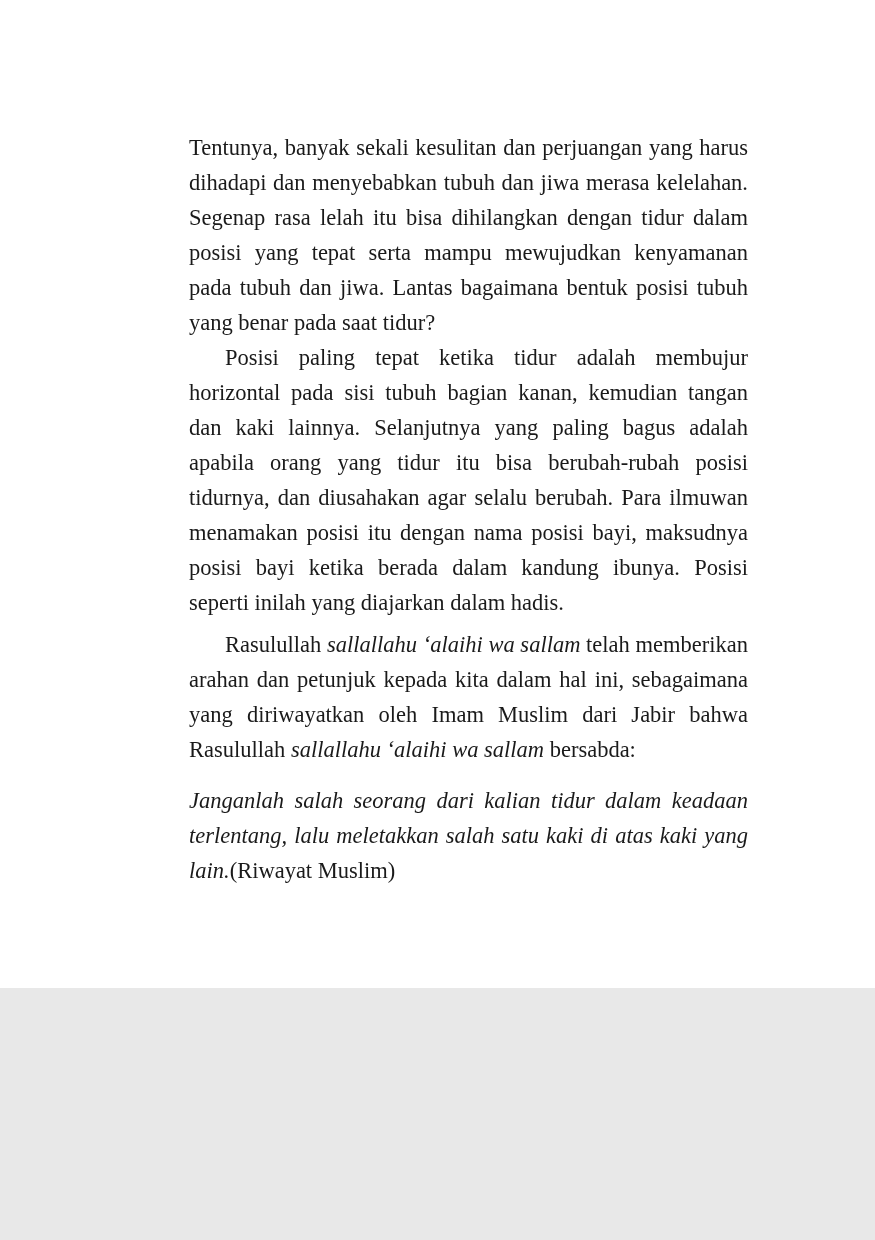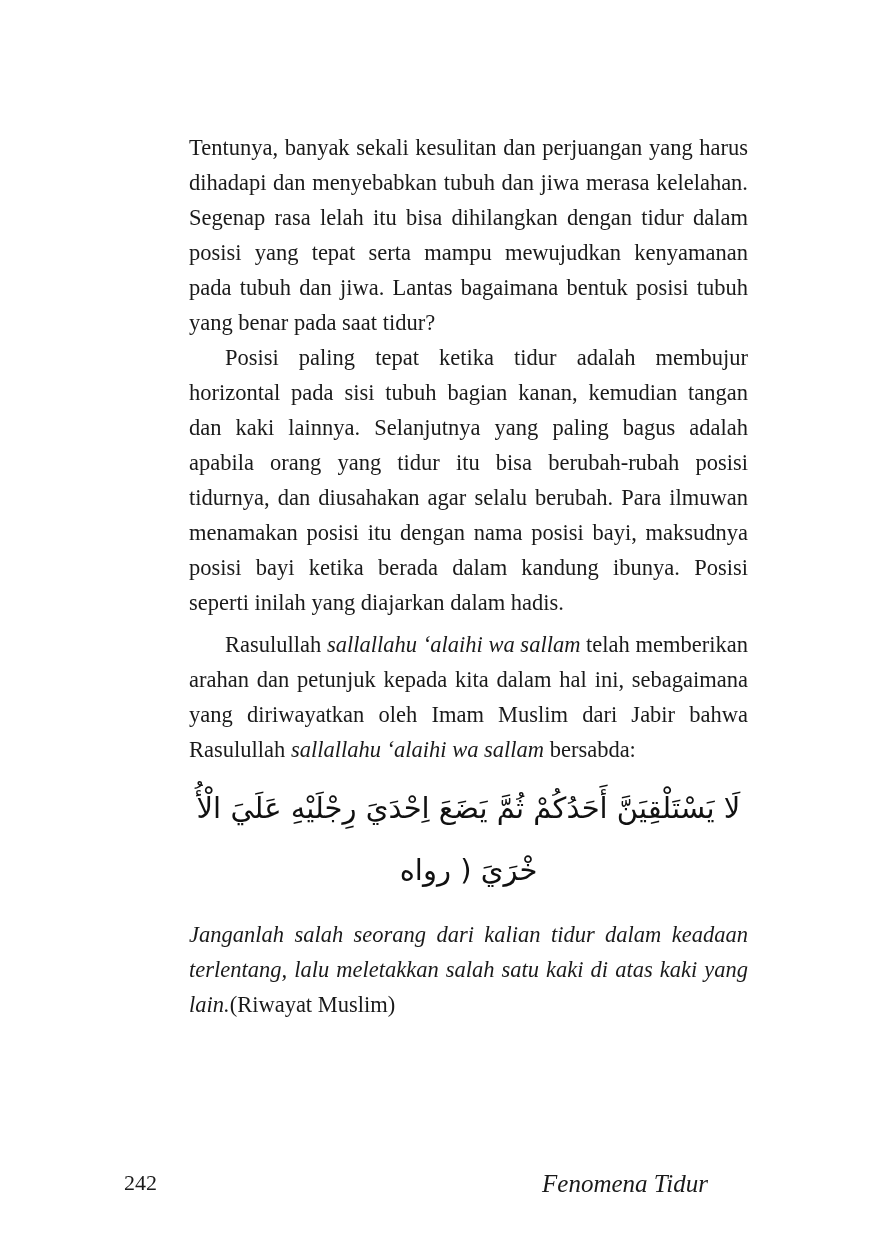--- a/index.html
+++ b/index.html
@@ -3,21 +3,21 @@
 <meta charset="utf-8">
 <style>
   html, body {
     margin: 0;
     padding: 0;
     background: #e8e8e8;
   }
   .page {
     position: relative;
     width: 875px;
-    height: 1240px;
+    height: 988px;
     margin: 0 auto;
     background: #ffffff;
     overflow: hidden;
     color: #1a1a1a;
     font-family: "Liberation Serif", serif;
   }
   .content {
     position: absolute;
     left: 189px;
     top: 130px;
@@ -85,21 +85,20 @@
 
   <div class="content">
 
     <p class="body-para">Tentunya, banyak sekali kesulitan dan perjuangan yang harus dihadapi dan menyebabkan tubuh dan jiwa merasa kelelahan. Segenap rasa lelah itu bisa dihilangkan dengan tidur dalam posisi yang tepat serta mampu mewujudkan kenyamanan pada tubuh dan jiwa. Lantas bagaimana bentuk posisi tubuh yang benar pada saat tidur?</p>
 
     <p class="body-para indented">Posisi paling tepat ketika tidur adalah membujur horizontal pada sisi tubuh bagian kanan, kemudian tangan dan kaki lainnya. Selanjutnya yang paling bagus adalah apabila orang yang tidur itu bisa berubah-rubah posisi tidurnya, dan diusahakan agar selalu berubah. Para ilmuwan menamakan posisi itu dengan nama posisi bayi, maksudnya posisi bayi ketika berada dalam kandung ibunya. Posisi seperti inilah yang diajarkan dalam hadis.</p>
 
     <p class="body-para indented" id="para3"><span>Rasulullah </span><span class="italic">sallallahu ‘alaihi wa sallam</span><span> telah memberikan arahan dan petunjuk kepada kita dalam hal ini, sebagaimana yang diriwayatkan oleh Imam Muslim dari Jabir bahwa Rasulullah </span><span class="italic">sallallahu ‘alaihi wa sallam</span><span> bersabda:</span></p>
 
     <div class="arabic-block" dir="rtl">
-      <div class="arabic-line-1">لَا يَسْتَلْقِيَنَّ أَحَدُكُمْ ثُمَّ يَضَعَ اِحْدَيَ رِجْلَيْهِ عَلَيَ الْأُ خْرَيَ ( رواه</div>
     </div>
 
     <p class="translation-para"><span class="italic">Janganlah salah seorang dari kalian tidur dalam keadaan terlentang, lalu meletakkan salah satu kaki di atas kaki yang lain.</span><span>(Riwayat Muslim)</span></p>
 
   </div>
 
   <div class="footer-page-number">242</div>
 
   <div class="footer-running-title">Fenomena Tidur</div>
 

